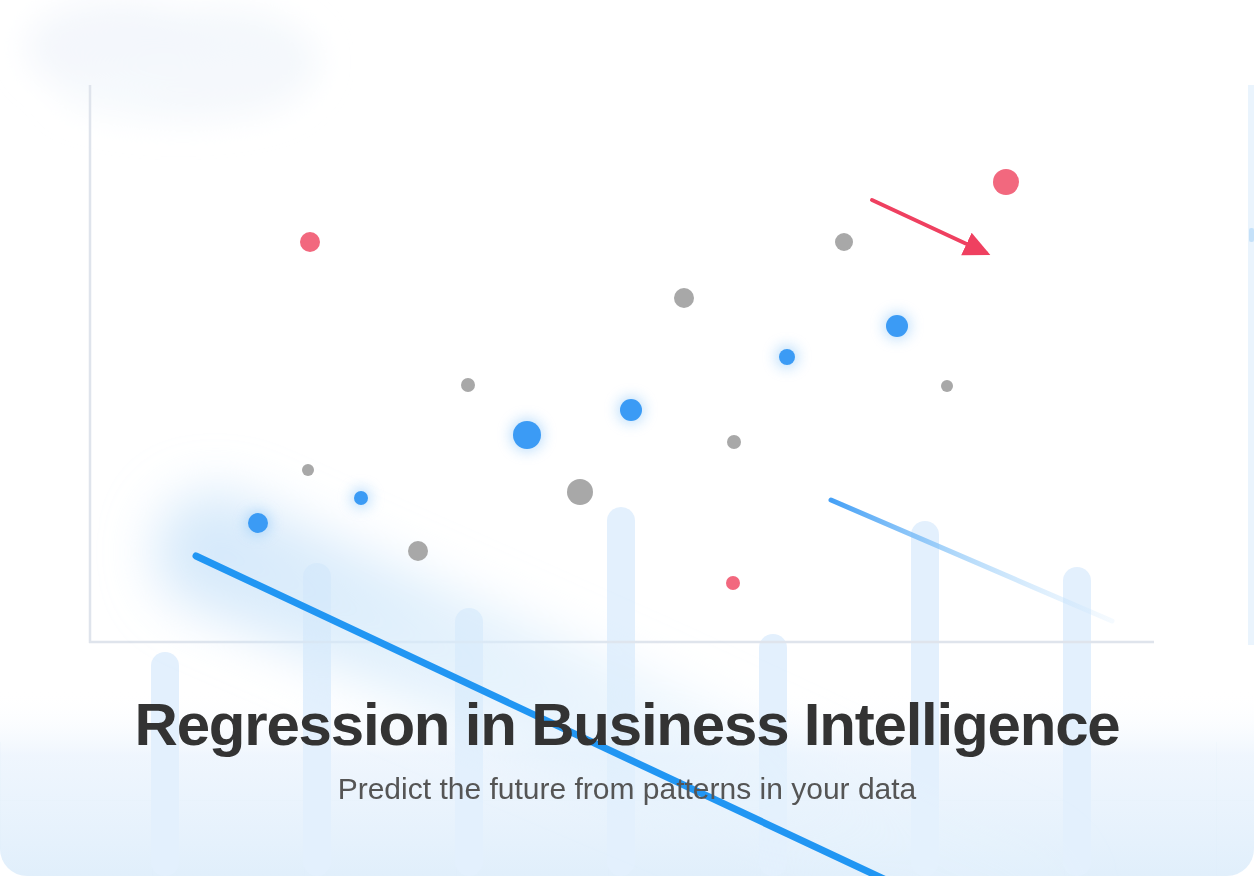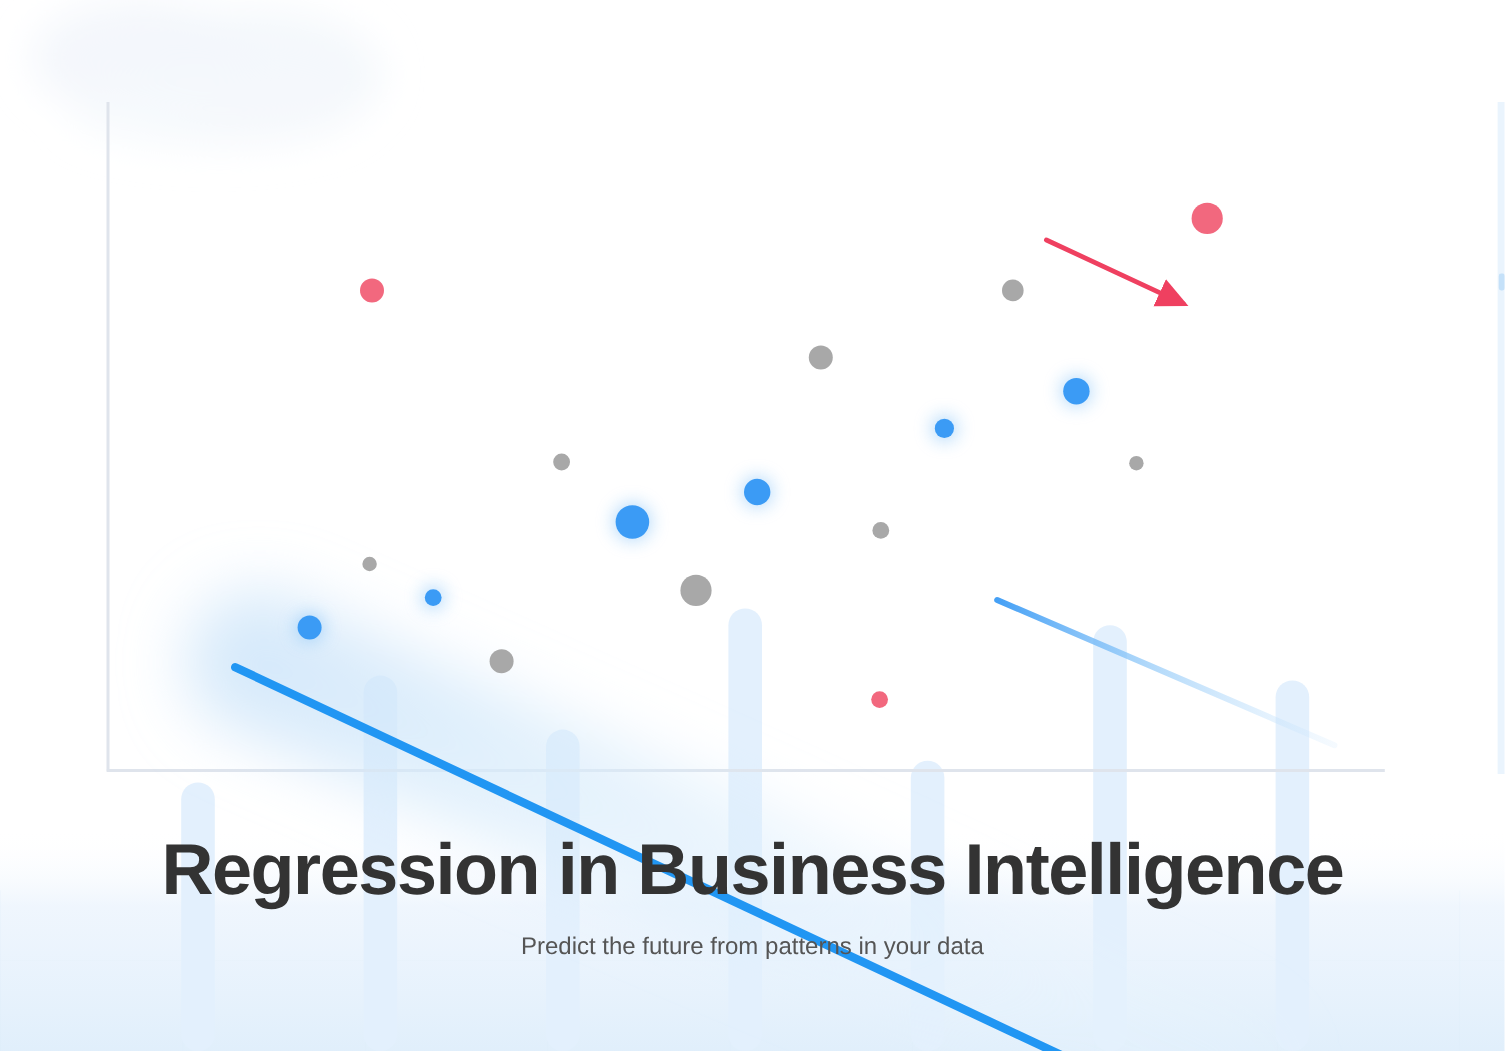--- a/index.html
+++ b/index.html
@@ -9,20 +9,21 @@
   }
   body {
     font-family: "Liberation Sans", sans-serif;
   }
   #stage {
     position: relative;
     width: 1254px;
     height: 876px;
     overflow: hidden;
     background: #ffffff;
+    border-radius: 27px;
   }
   #viz {
     position: absolute;
     inset: 0;
     width: 1254px;
     height: 876px;
     display: block;
   }
   .title-block {
     position: absolute;
@@ -39,21 +40,21 @@
     font-weight: 700;
     letter-spacing: -1.2px;
     line-height: 74px;
     color: #333333;
     white-space: nowrap;
   }
   .hero-subtitle {
     margin: 0;
     padding-top: 11px;
     font-family: "Liberation Sans", sans-serif;
-    font-size: 20px;
+    font-size: 30px;
     font-weight: 400;
     line-height: 32px;
     color: #555555;
     white-space: nowrap;
   }
 </style>
 </head>
 <body>
 
 <div id="stage">

